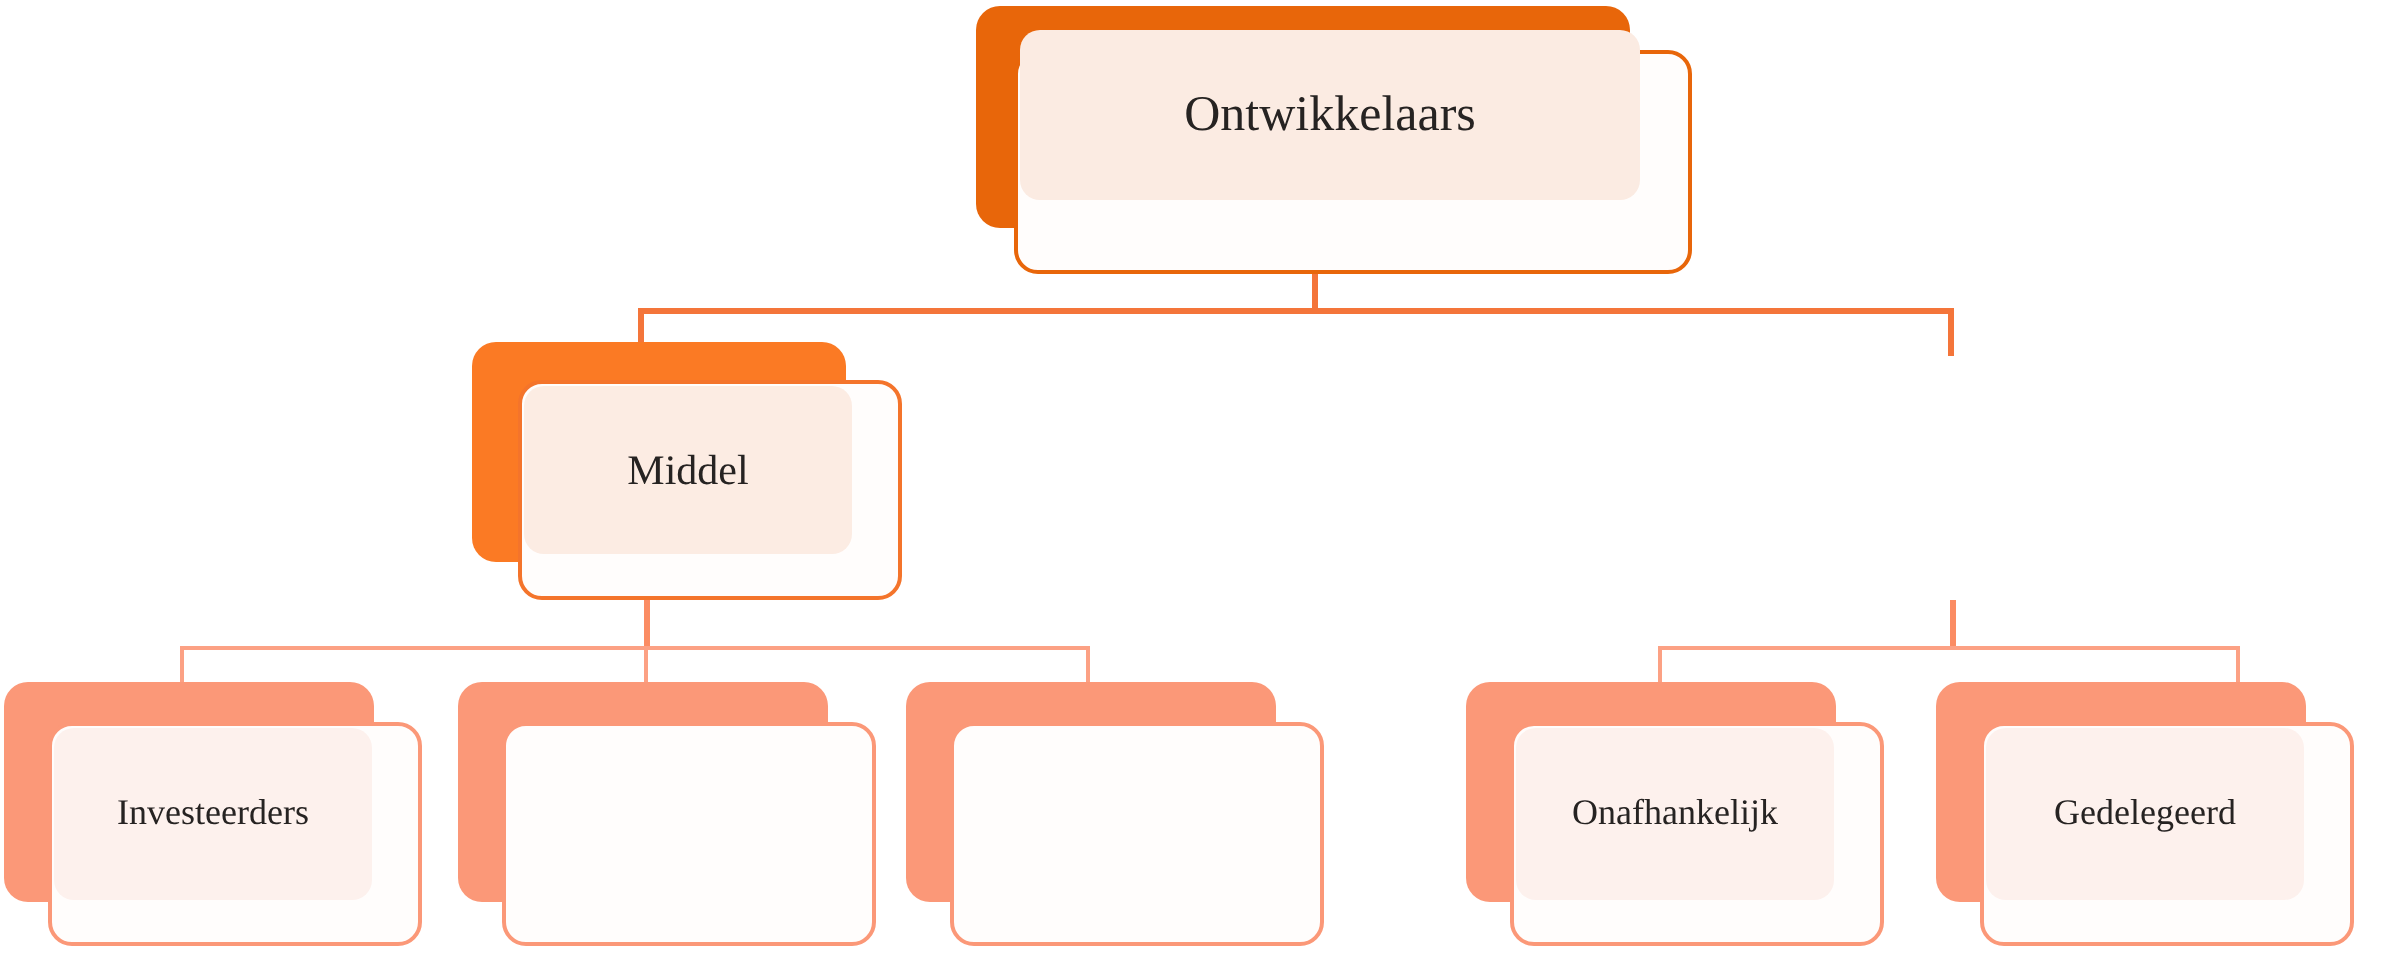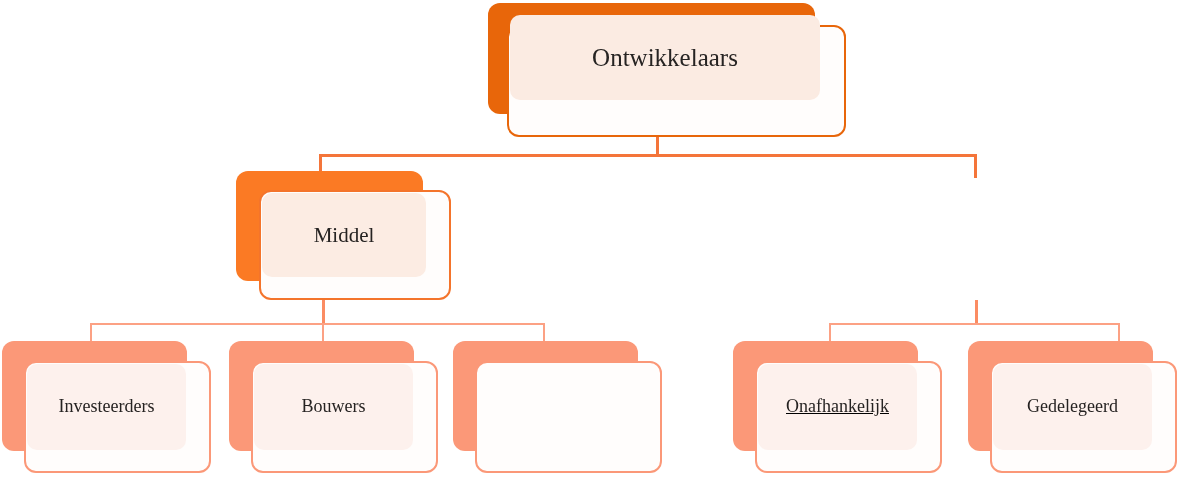--- a/index.html
+++ b/index.html
@@ -119,34 +119,31 @@
     <div class="back" style="width:185px; height:110px;"></div>
     <div class="shell" style="left:22px; top:20px; width:187px; height:112px;"></div>
     <div class="panel" style="left:25px; top:23px; width:159px; height:86px;">
       <span class="label">Investeerders</span>
     </div>
   </div>
 
   <div class="node lvl3" style="left:229px; top:341px; width:212px; height:141px;">
     <div class="back" style="width:185px; height:110px;"></div>
     <div class="shell" style="left:22px; top:20px; width:187px; height:112px;"></div>
-    <div class="panel" style="left:25px; top:23px; width:159px; height:86px;">
-      <span class="label">Bouwers</span>
-    </div>
   </div>
 
   <div class="node lvl3" style="left:453px; top:341px; width:212px; height:141px;">
     <div class="back" style="width:185px; height:110px;"></div>
     <div class="shell" style="left:22px; top:20px; width:187px; height:112px;"></div>
   </div>
 
   <div class="node lvl3" style="left:733px; top:341px; width:212px; height:141px;">
     <div class="back" style="width:185px; height:110px;"></div>
     <div class="shell" style="left:22px; top:20px; width:187px; height:112px;"></div>
-    <div class="panel" style="left:25px; top:23px; width:159px; height:86px;text-decoration:underline;">
+    <div class="panel" style="left:25px; top:23px; width:159px; height:86px;">
       <span class="label">Onafhankelijk</span>
     </div>
   </div>
 
   <div class="node lvl3" style="left:968px; top:341px; width:212px; height:116px;">
     <div class="back" style="width:185px; height:110px;"></div>
     <div class="shell" style="left:22px; top:20px; width:187px; height:112px;"></div>
     <div class="panel" style="left:25px; top:23px; width:159px; height:86px;">
       <span class="label">Gedelegeerd</span>
     </div>

